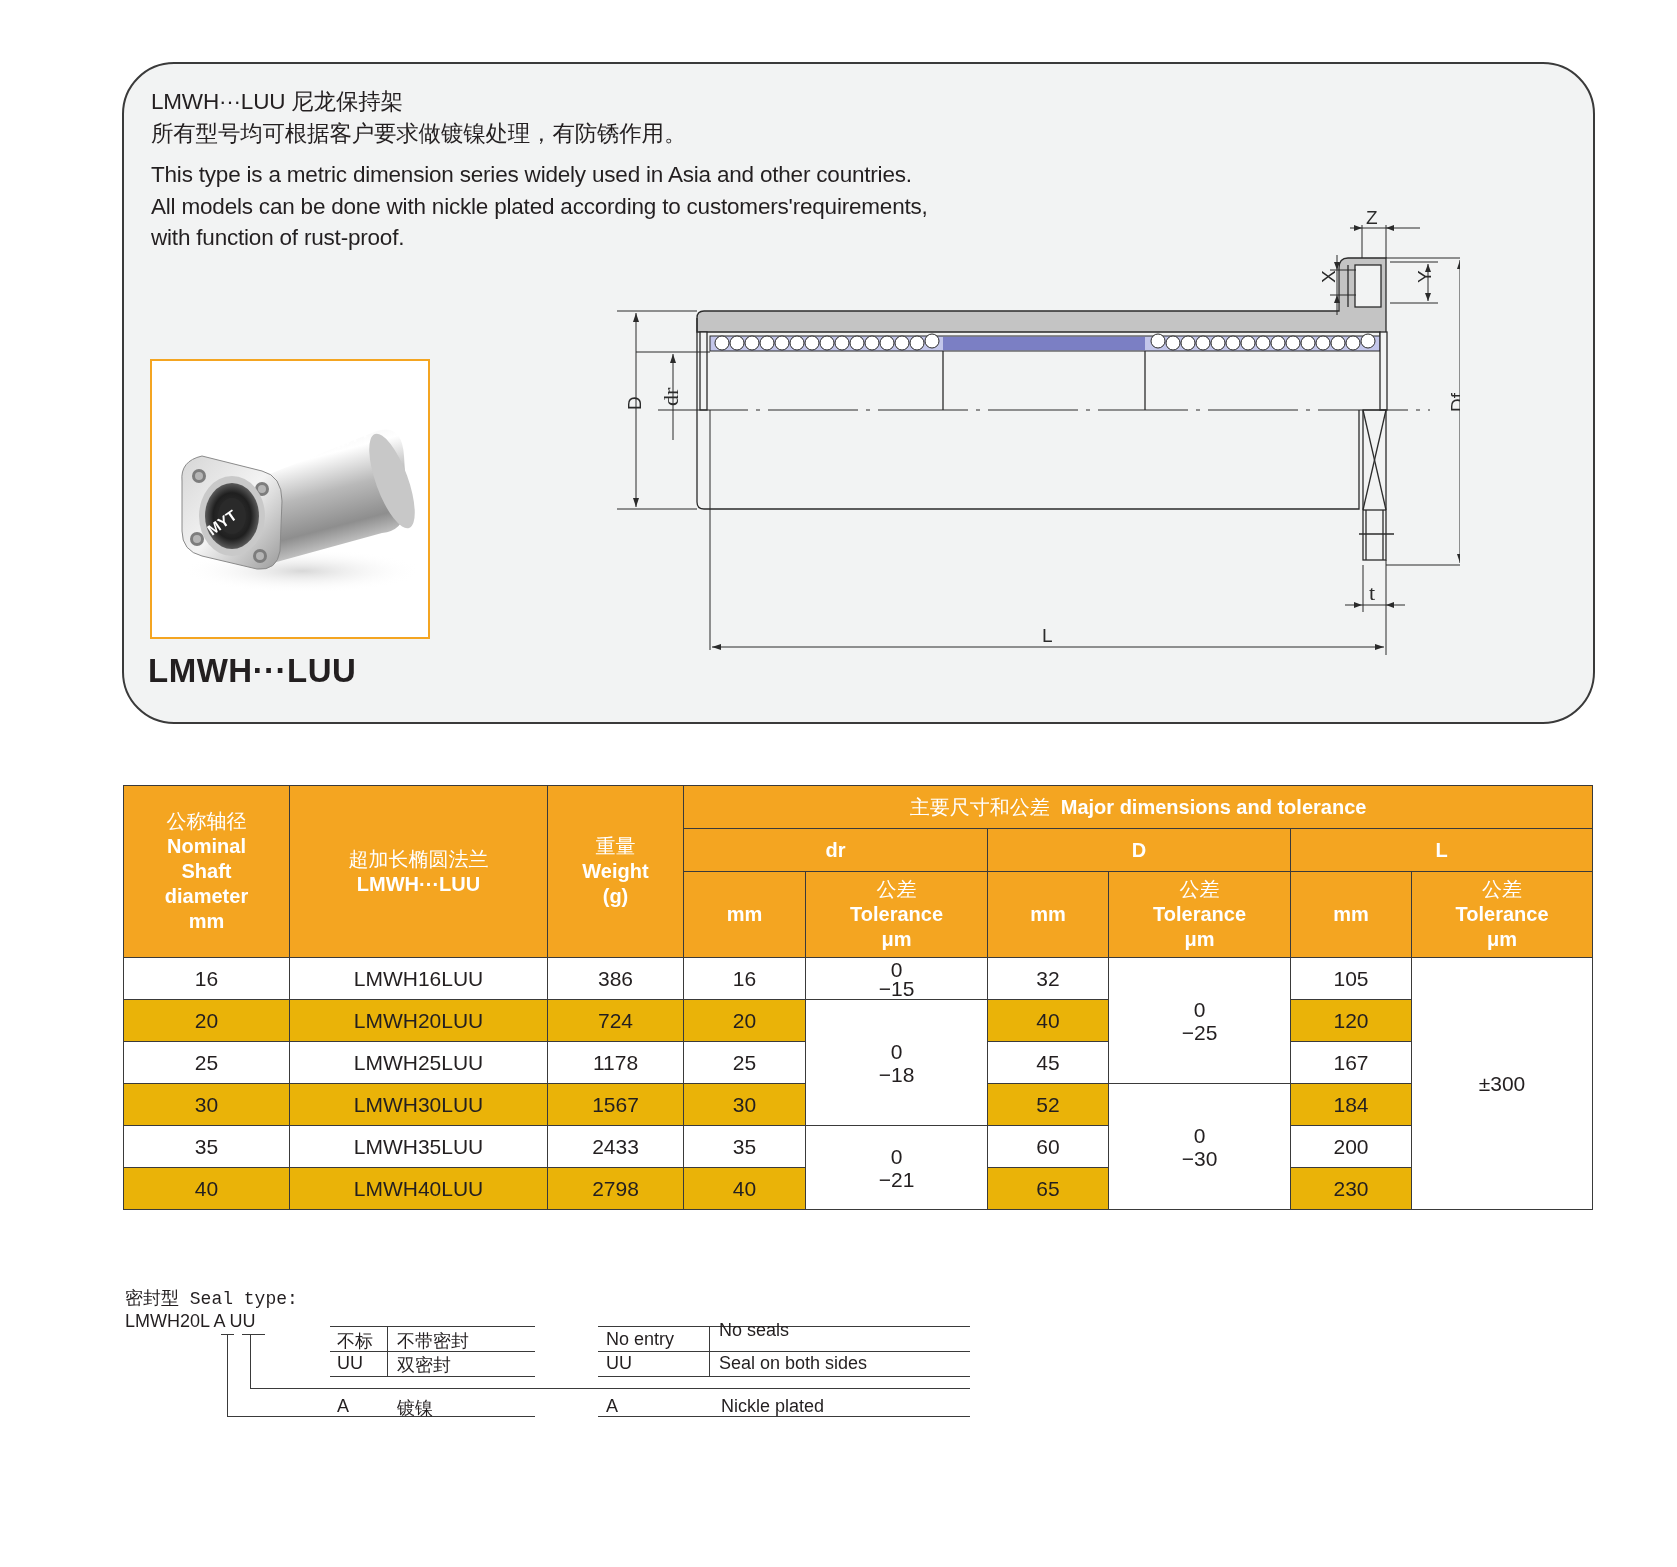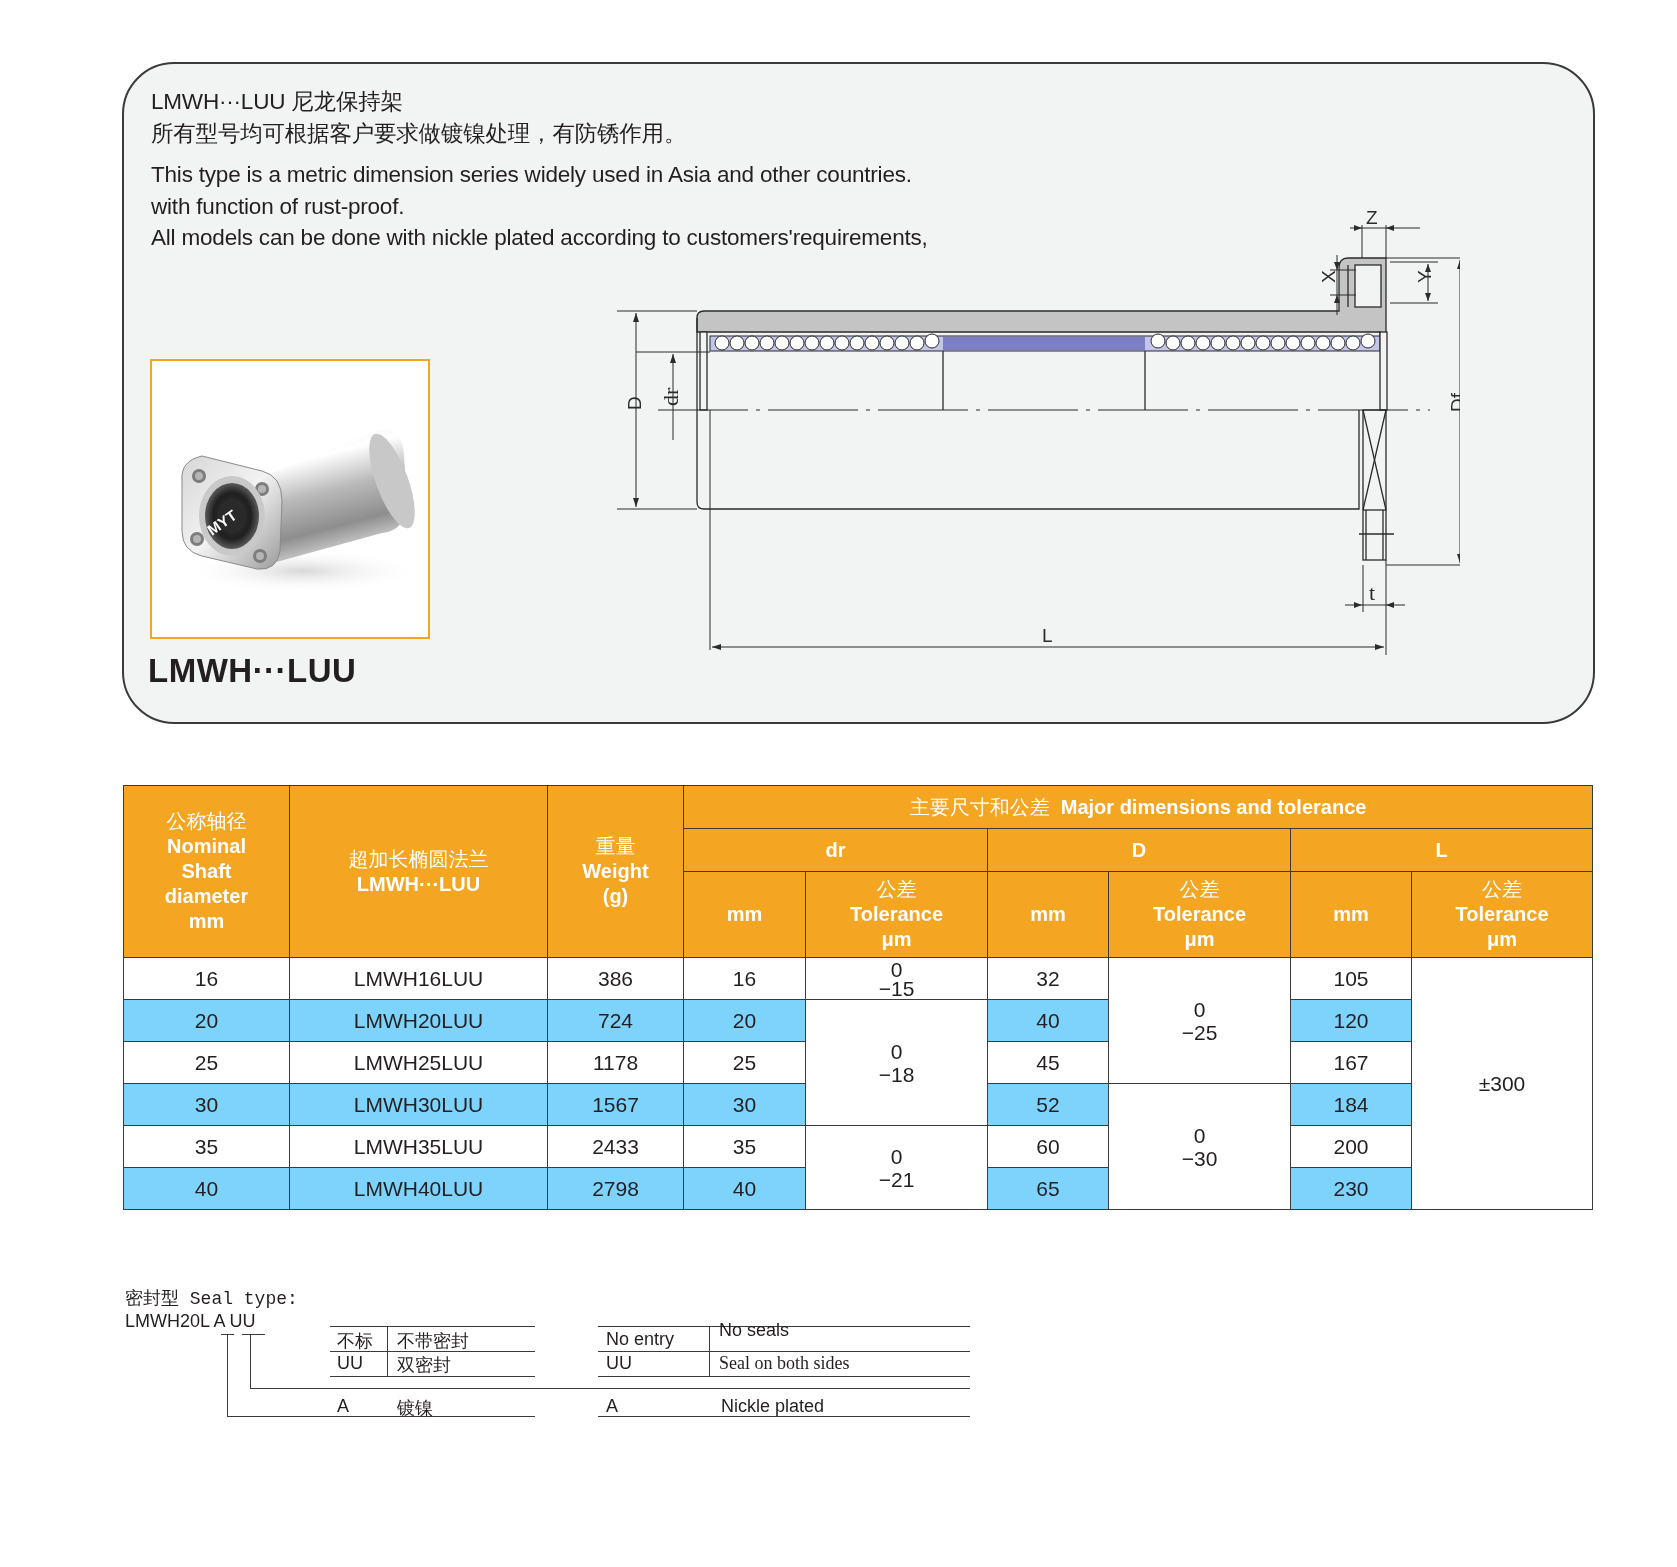--- a/index.html
+++ b/index.html
@@ -10,41 +10,41 @@
   .intro .line { white-space:nowrap; letter-spacing:-0.2px; }
   .photo-frame { position:absolute; left:150px; top:359px; width:276px; height:276px; border:2px solid #f4a521; background:#ffffff; overflow:hidden; }
   .product-name { position:absolute; left:148px; top:652px; font-size:33px; font-weight:bold; color:#231f20; letter-spacing:0.5px; }
   .drawing { position:absolute; left:590px; top:200px; }
 
   .spec-table { position:absolute; left:123px; top:785px; border-collapse:collapse; table-layout:fixed; }
   .spec-table td, .spec-table th { border:1.5px solid #3a3a3a; text-align:center; vertical-align:middle; padding:0; }
   .spec-table th { background:#f4a521; color:#ffffff; font-weight:bold; font-size:20px; line-height:25px; }
   .spec-table th .cn { font-weight:normal; font-size:20px; }
   .spec-table td { font-size:21px; color:#231f20; height:41px; }
-  .spec-table tr.alt td.stripe { background:#7dd3fc; }
+  .spec-table tr.alt td.stripe { background:#eab308; }
   .spec-table td.white { background:#ffffff; }
   .tol { line-height:23px; }
 
   .seal { position:absolute; left:125px; top:1286px; font-size:18px; color:#231f20; }
   .seal .abs { position:absolute; white-space:nowrap; }
   .hline { position:absolute; height:0; border-top:1.5px solid #3a3a3a; }
   .vline { position:absolute; width:0; border-left:1.5px solid #3a3a3a; }
 </style>
 </head>
 <body>
 
 <div class="panel"></div>
 
 <div class="intro">
   <div class="line">LMWH···LUU 尼龙保持架</div>
   <div class="line">所有型号均可根据客户要求做镀镍处理，有防锈作用。</div>
   <div class="gap"></div>
   <div class="line">This type is a metric dimension series widely used in Asia and other countries.</div>
+  <div class="line">All models can be done with nickle plated according to customers'requirements,</div>
   <div class="line">with function of rust-proof.</div>
-  <div class="line">All models can be done with nickle plated according to customers'requirements,</div>
 </div>
 
 <div class="photo-frame">
   <svg width="276" height="276" viewBox="0 0 276 276">
     <defs>
       <linearGradient id="tube" x1="0" y1="0" x2="0.3" y2="1">
         <stop offset="0" stop-color="#e8e8e8"></stop>
         <stop offset="0.3" stop-color="#ffffff"></stop>
         <stop offset="0.55" stop-color="#b9b9b9"></stop>
         <stop offset="0.8" stop-color="#8e8e8e"></stop>
@@ -377,17 +377,17 @@
   <div class="abs" style="left:272px; top:110px;">镀镍</div>
   <div class="hline" style="left:307px; top:130px; width:103px;"></div>
 
   <div class="hline" style="left:473px; top:40px; width:372px;"></div>
   <div class="hline" style="left:473px; top:65px; width:372px;"></div>
   <div class="hline" style="left:473px; top:90px; width:372px;"></div>
   <div class="vline" style="left:584px; top:40px; height:50px;"></div>
   <div class="abs" style="left:481px; top:43px;">No entry</div>
   <div class="abs" style="left:594px; top:34px;">No seals</div>
   <div class="abs" style="left:481px; top:67px;">UU</div>
-  <div class="abs" style="left:594px; top:67px;font-family:Liberation Serif, serif;">Seal on both sides</div>
+  <div class="abs" style="left:594px; top:67px;">Seal on both sides</div>
   <div class="abs" style="left:481px; top:110px;">A</div>
   <div class="abs" style="left:596px; top:110px;">Nickle plated</div>
   <div class="hline" style="left:473px; top:130px; width:372px;"></div>
 </div>
 
 </body></html>

